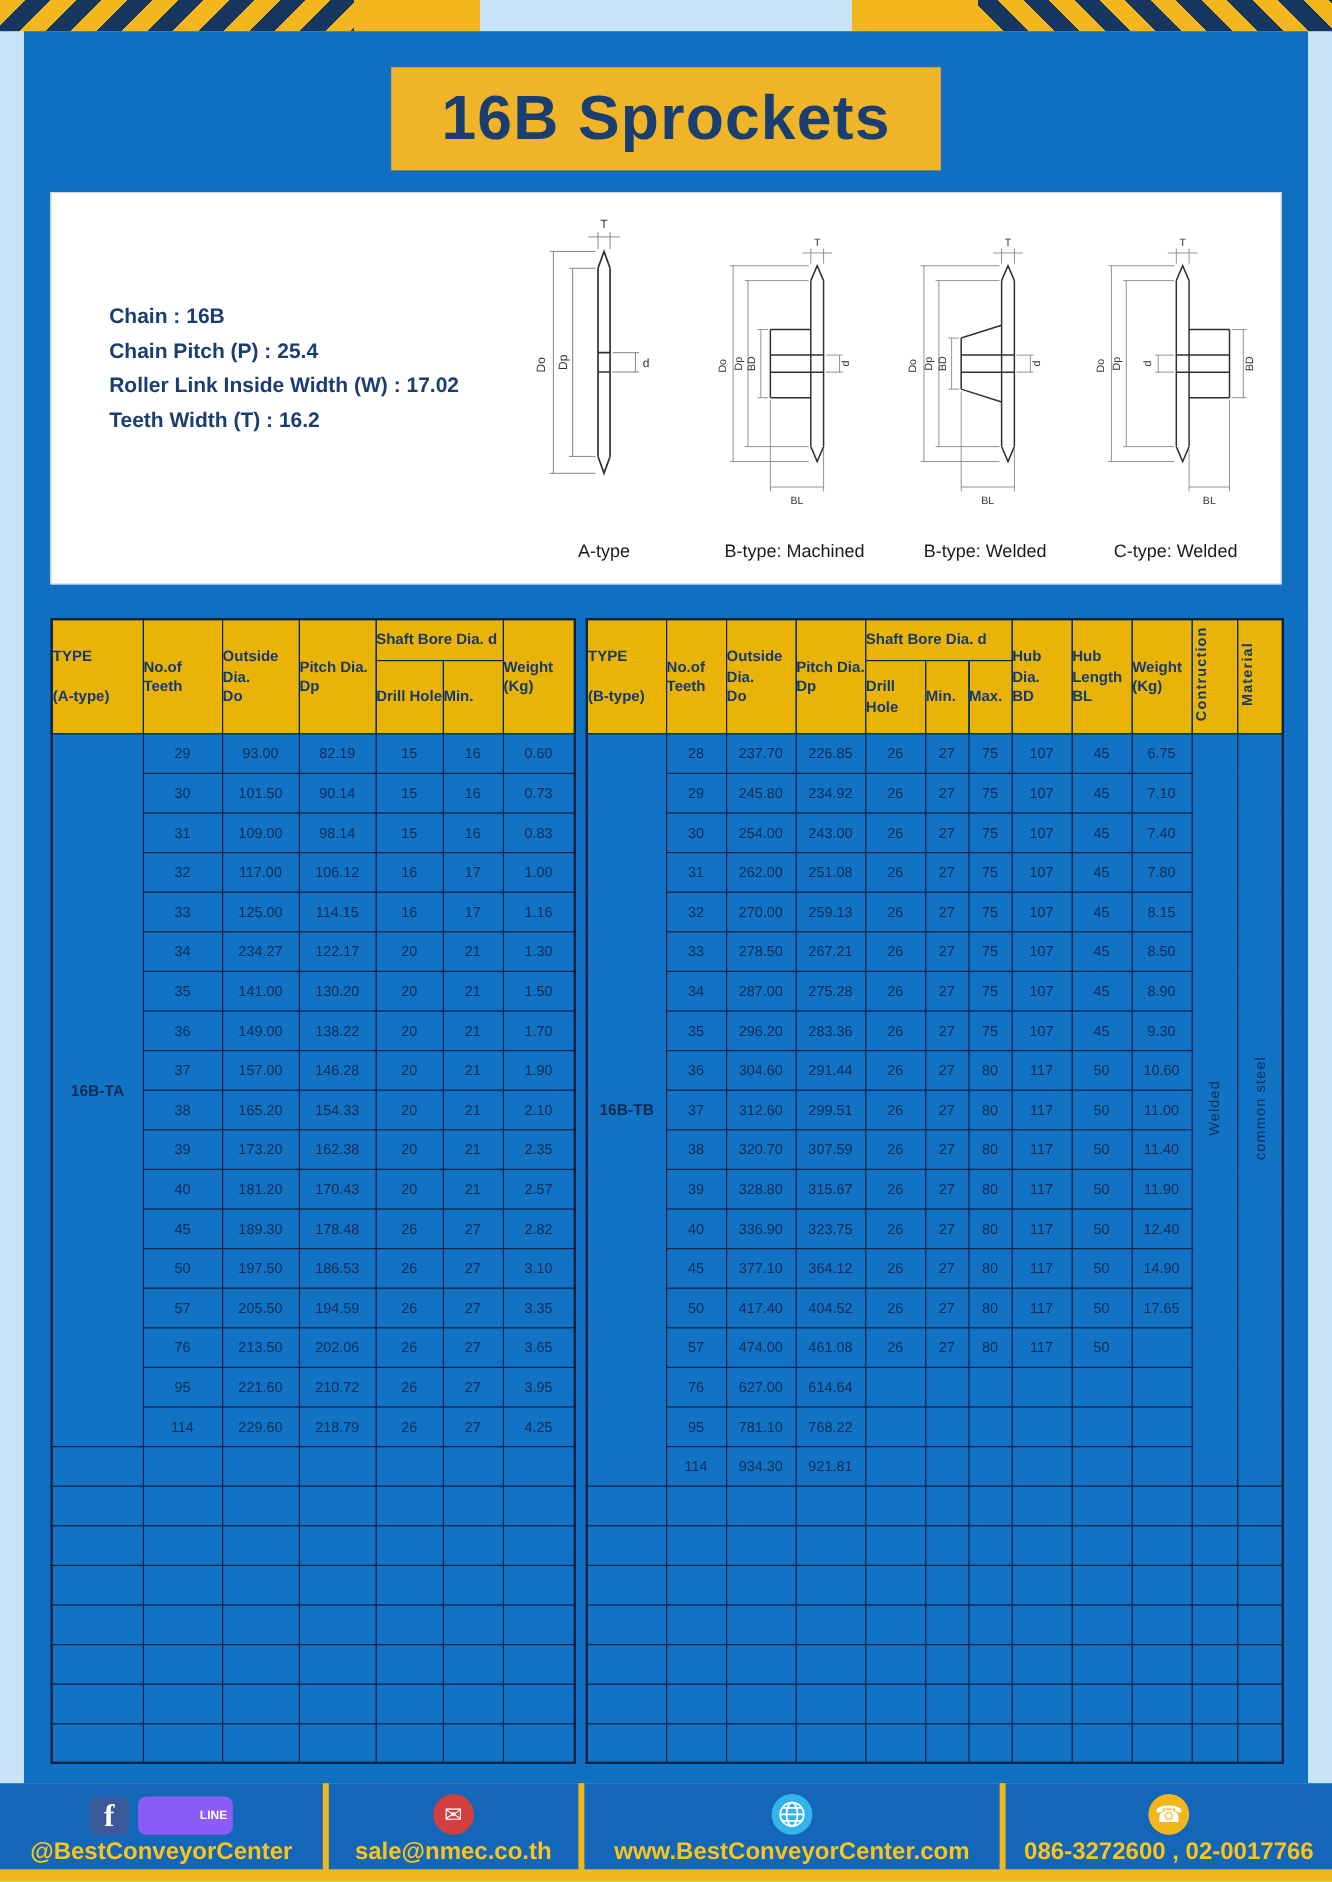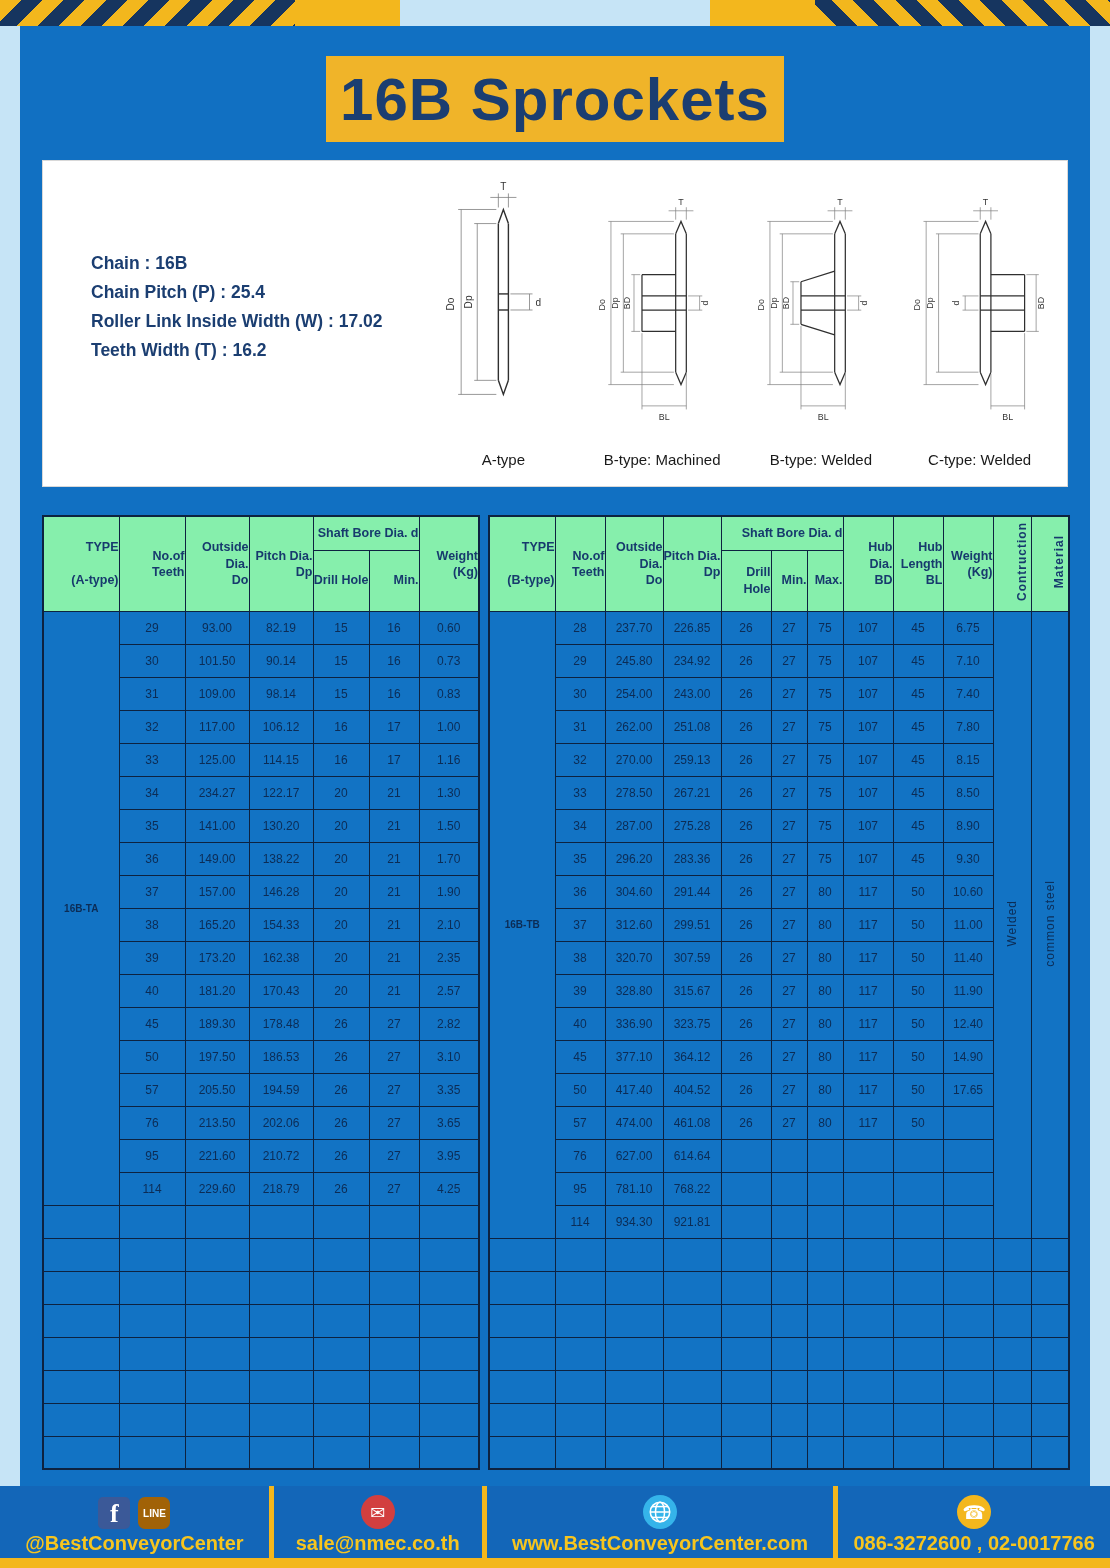--- a/index.html
+++ b/index.html
@@ -9,21 +9,21 @@
   
   .hazard{position:absolute;top:0;left:0;right:0;height:26px;display:flex;}
   .hz-stripes-l{width:295px;background:repeating-linear-gradient(135deg,#f3b71d 0 15px,#16355f 15px 30px);}
   .hz-stripes-r{width:295px;background:repeating-linear-gradient(45deg,#f3b71d 0 15px,#16355f 15px 30px);}
   .hz-y{width:105px;background:#f3b71d;}
   .hz-mid{flex:1;background:#c6e4f6;}
 
   .inner{position:absolute;top:26px;left:20px;right:20px;height:1460px;background:#1170c2;}
 
   .title-box{width:458px;height:86px;margin:30px auto 0;background:#f0b429;display:flex;align-items:center;justify-content:center;}
-  .title-box h1{margin:0;font-size:60px;color:#1b3e71;font-weight:bold;letter-spacing:1px;}
+  .title-box h1{margin:0;font-size:52px;color:#1b3e71;font-weight:bold;letter-spacing:1px;}
 
   
   .specs-panel{position:relative;margin:18px 22px 0;height:325px;background:#ffffff;border:1px solid #d8d8d8;}
   .spec-lines{position:absolute;left:20px;top:88px;width:345px;z-index:3;margin-left:28px;}
   .spec-line{font-size:17.5px;font-weight:bold;color:#1b3e71;line-height:29px;}
 
   .watermark{position:absolute;left:360px;top:52px;display:flex;align-items:center;gap:14px;opacity:0.42;z-index:1;pointer-events:none;color:#f3a93c;}
   .wm-text div{font-weight:bold;line-height:1.15;}
   .wm-l1{font-size:56px;letter-spacing:30px;}
   .wm-l2{font-size:36px;letter-spacing:13px;}
@@ -36,37 +36,37 @@
   .diag .dims line{stroke:#808080;stroke-width:0.8;}
   .diag .dims text{font-size:10px;fill:#333;font-family:"Liberation Sans",sans-serif;}
   .diag-caption{font-size:15px;color:#1a1a1a;margin-top:2px;}
 
   
   .tables{margin:28px 22px 0;display:flex;gap:10px;height:953px;}
   .tblA{width:436px;}
   .tblB{flex:1;}
   table{width:100%;height:953px;border-collapse:collapse;table-layout:fixed;border:2px solid #0d2240;}
   th,td{border:1px solid #0d2240;overflow:hidden;padding:0;}
-  th{background:#86efac;color:#173a6d;font-weight:bold;font-size:12.5px;white-space:pre-line;line-height:1.3;text-align:right;vertical-align:middle;}
+  th{background:#eab308;color:#173a6d;font-weight:bold;font-size:12.5px;white-space:pre-line;line-height:1.3;text-align:left;vertical-align:middle;}
   td{background:#1273c4;color:#0c2c55;font-size:12px;text-align:center;vertical-align:middle;}
   thead tr:nth-child(1){height:34px;}
   thead tr:nth-child(2){height:61px;}
   tbody tr{height:33px;}
-  .type-cell{font-size:10px;font-weight:bold;}
+  .type-cell{font-size:13px;font-weight:bold;}
   .vtext{writing-mode:vertical-rl;transform:rotate(180deg);display:inline-block;letter-spacing:1px;font-size:12px;}
   th .vtext{font-weight:bold;}
 
   
   .footer{position:absolute;left:0;right:0;bottom:10px;height:72px;background:#1366b8;display:flex;align-items:stretch;}
   .fsep{width:5px;background:#f3b71d;}
   .fseg{display:flex;flex-direction:column;align-items:center;justify-content:flex-end;padding:4px 4px 3px;}
   .ficons{display:flex;gap:8px;align-items:center;margin-bottom:3px;}
   .ftext{color:#f7c51e;font-weight:bold;font-size:20px;white-space:nowrap;}
   .icon-fb{width:32px;height:32px;background:#3b5998;border-radius:5px;color:#fff;font-weight:bold;font-size:26px;display:flex;align-items:flex-end;justify-content:center;line-height:30px;font-family:"Liberation Serif",serif;}
-  .icon-line{width:32px;height:32px;background:#a16207;border-radius:7px;color:#fff;font-weight:bold;font-size:10px;display:flex;align-items:center;justify-content:center;}
+  .icon-line{width:32px;height:32px;background:#8b5cf6;border-radius:7px;color:#fff;font-weight:bold;font-size:10px;display:flex;align-items:center;justify-content:center;padding-left:47px;}
   .icon-mail{width:34px;height:34px;background:#d23f3f;border-radius:50%;color:#fff;font-size:18px;display:flex;align-items:center;justify-content:center;font-family:"DejaVu Sans",sans-serif;}
   .icon-globe{width:34px;height:34px;background:#35b4ea;border-radius:50%;display:flex;align-items:center;justify-content:center;}
   .icon-phone{width:34px;height:34px;background:#f3b71d;border-radius:50%;color:#fff;font-size:19px;display:flex;align-items:center;justify-content:center;font-family:"DejaVu Sans",sans-serif;}
   .bottom-strip{position:absolute;left:0;right:0;bottom:0;height:10px;background:#f3b71d;}
 </style>
 </head>
 <body>
 
 <div class="page">
 

